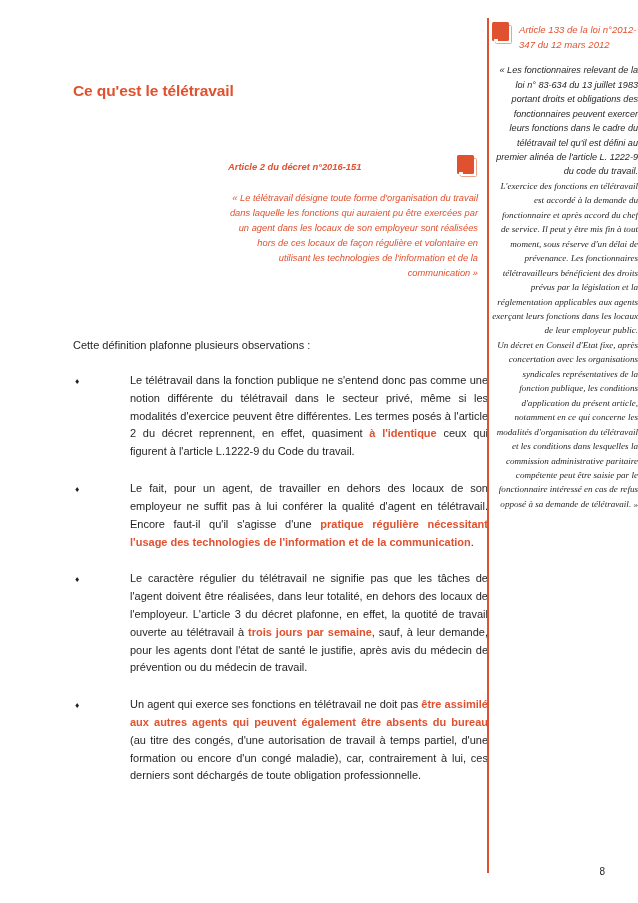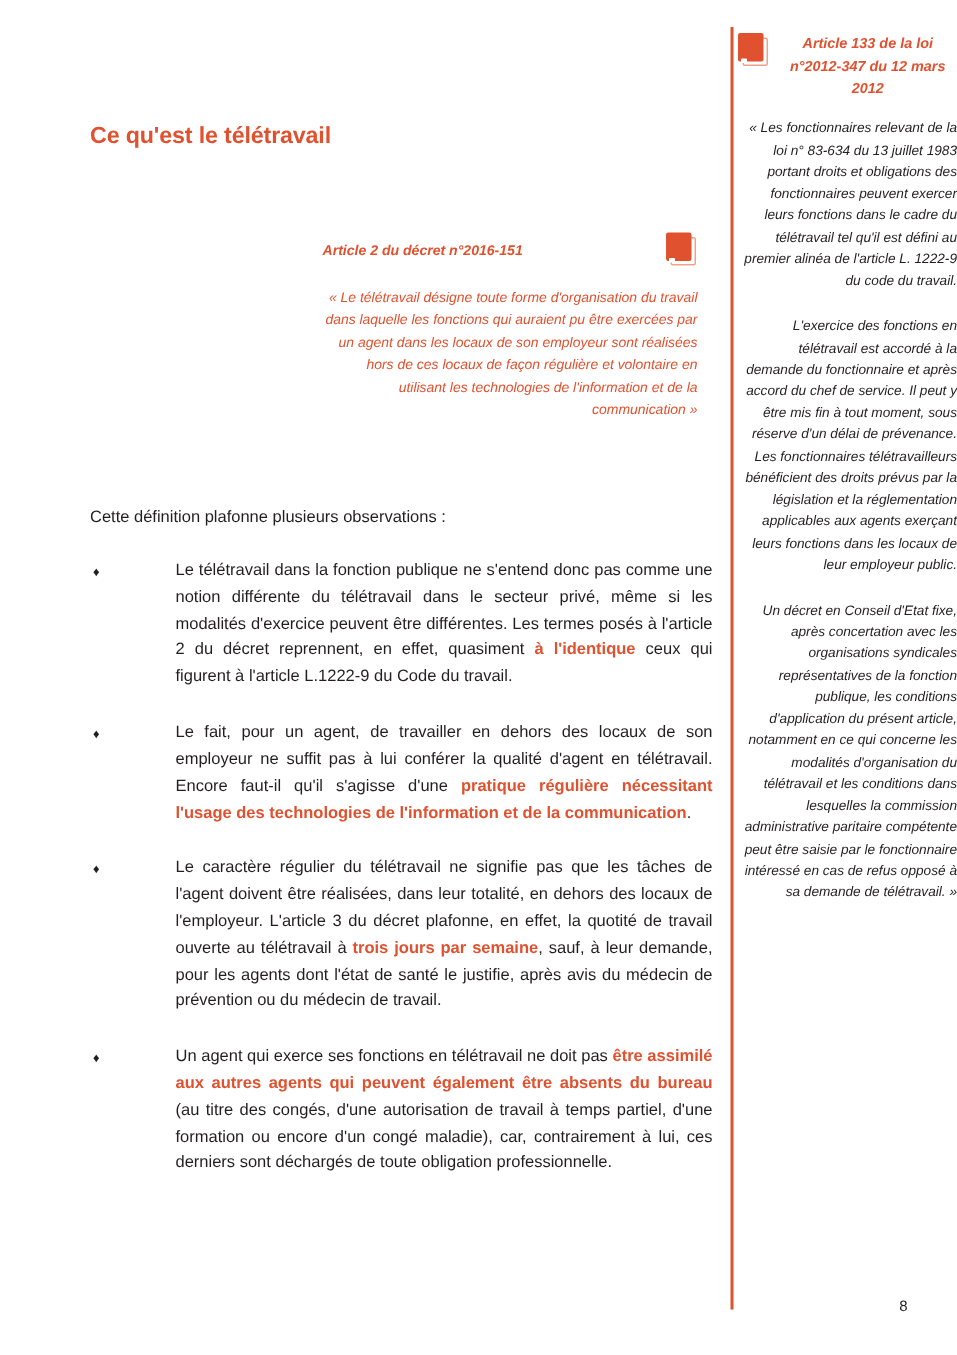--- a/index.html
+++ b/index.html
@@ -19,21 +19,21 @@
   .page {
     position: absolute;
     inset: 0;
     width: 638px;
     height: 903px;
   }
 
   
   .main-col {
     position: absolute;
-    left: 0;
+    left: 13px;
     top: 0;
     width: 524px;
     height: 903px;
   }
 
   .page-title {
     position: absolute;
     left: 60px;
     top: 82px;
     font-size: 15.5px;
@@ -165,39 +165,40 @@
     text-align: right;
   }
   .sidebar-head {
     display: flex;
     align-items: flex-start;
     justify-content: space-between;
     gap: 6px;
   }
   .sidebar-title {
     font-size: 9.6px;
-    font-weight: bold;
+    font-weight: normal;
     font-style: italic;
     color: #e0512f;
     line-height: 1.58;
-    text-align: center;
+    text-align: left;
     flex: 1 1 auto;
   }
   .sidebar-body {
     margin-top: 11px;
     font-size: 9.1px;
     font-style: italic;
     color: #231f20;
     line-height: 1.59;
   }
   .sidebar-body p {
     margin: 0 0 0 0;
   }
   .sidebar-body p + p {
-    margin-top: 16px;
+    margin-top: 0;
+    font-family: Liberation Serif, serif;
   }
 
   .page-number {
     position: absolute;
     left: 0;
     top: 866px;
     width: 605px;
     text-align: right;
     font-size: 10px;
     color: #231f20;

